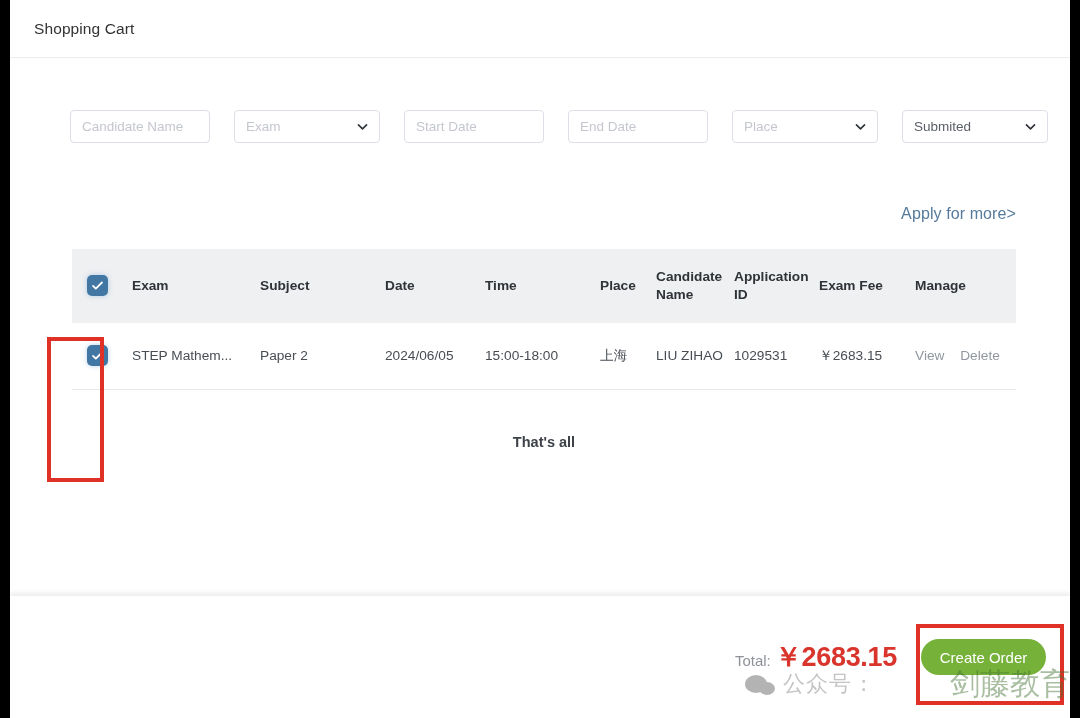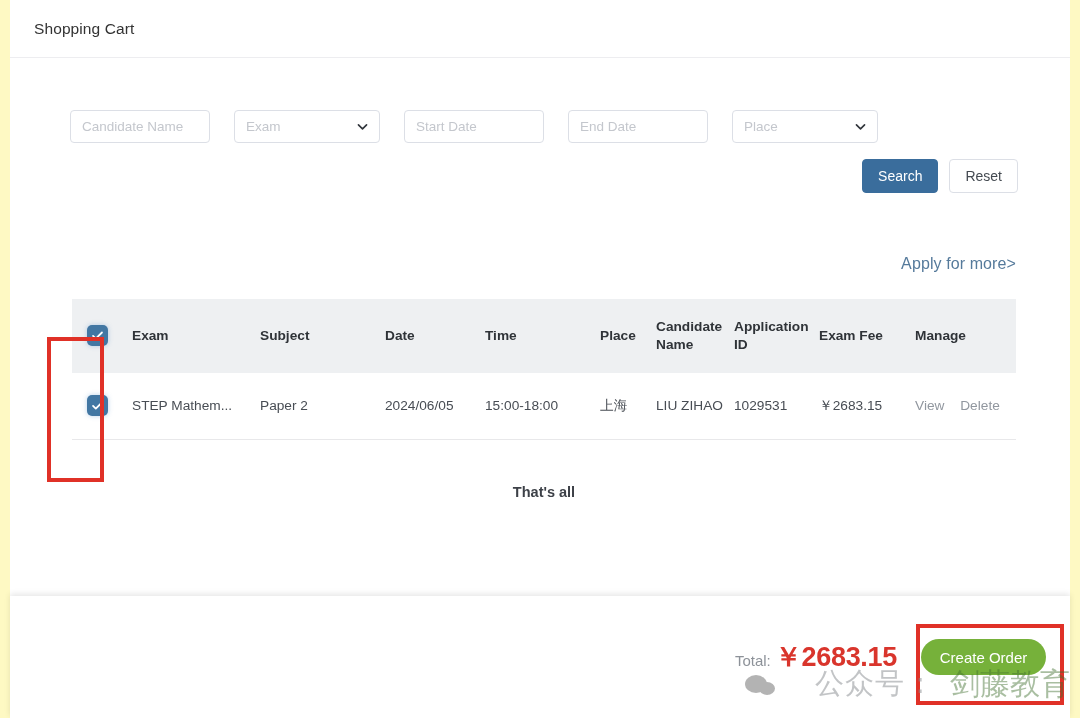--- a/index.html
+++ b/index.html
@@ -10,21 +10,21 @@
     overflow: hidden;
     background: #f2f3f5;
     font-family: "Liberation Sans", sans-serif;
     -webkit-font-smoothing: antialiased;
   }
 
   #root {
     position: relative;
     width: 1080px;
     height: 718px;
-    background: #fef9c3;
+    background: #000000;
   }
 
   
   .card {
     position: absolute;
     left: 10px;
     top: 0;
     width: 1060px;
     height: 596px;
     background: #ffffff;
@@ -269,26 +269,25 @@
     margin-right: 4px;
   }
   .wm-bubble {
     position: absolute;
     background: #6f6f6f;
     border-radius: 50%;
   }
   .wm-b1 { width: 22px; height: 18px; left: 0;  top: 4px; }
   .wm-b2 { width: 16px; height: 13px; left: 14px; top: 11px; }
   .wm-text {
-    font-size: 29px;
+    font-size: 22px;
     color: #8b8f93;
     font-family: "DejaVu Sans", sans-serif;
     white-space: nowrap;
     letter-spacing: 1px;
-    margin-left: 32px;
   }
   .wm-text2 {
     position: absolute;
     left: 205px;
     top: 0;
     font-size: 30px;
     color: #3f6f2e;
     font-family: "DejaVu Sans", sans-serif;
     white-space: nowrap;
     display: flex;
@@ -340,27 +339,31 @@
         <div class="field select">
           <span>Place</span>
           <span class="chev">
             <svg width="13" height="13" viewBox="0 0 16 16">
                 <path d="M3 6l5 5 5-5" fill="none" stroke="#31353b" stroke-width="2" stroke-linecap="round" stroke-linejoin="round"></path>
               </svg>
           </span>
         </div>
         <div class="gap-a"></div>
 
+        <div class="field select chosen">
+          <span>Submited</span>
+          <span class="chev">
+            <svg width="13" height="13" viewBox="0 0 16 16">
+                <path d="M3 6l5 5 5-5" fill="none" stroke="#31353b" stroke-width="2" stroke-linecap="round" stroke-linejoin="round"></path>
+              </svg>
+          </span>
+        </div>
 
       </div>
 
-      <div class="btn-row">
-        <div class="btn btn-primary">Search</div>
-        <div class="btn btn-default">Reset</div>
-      </div>
     </div>
 
     <div class="apply-row">
       <span class="apply-link">Apply for more&gt;</span>
     </div>
 
     <div class="table-wrap">
       <table>
         <colgroup>
           <col class="col-chk">

